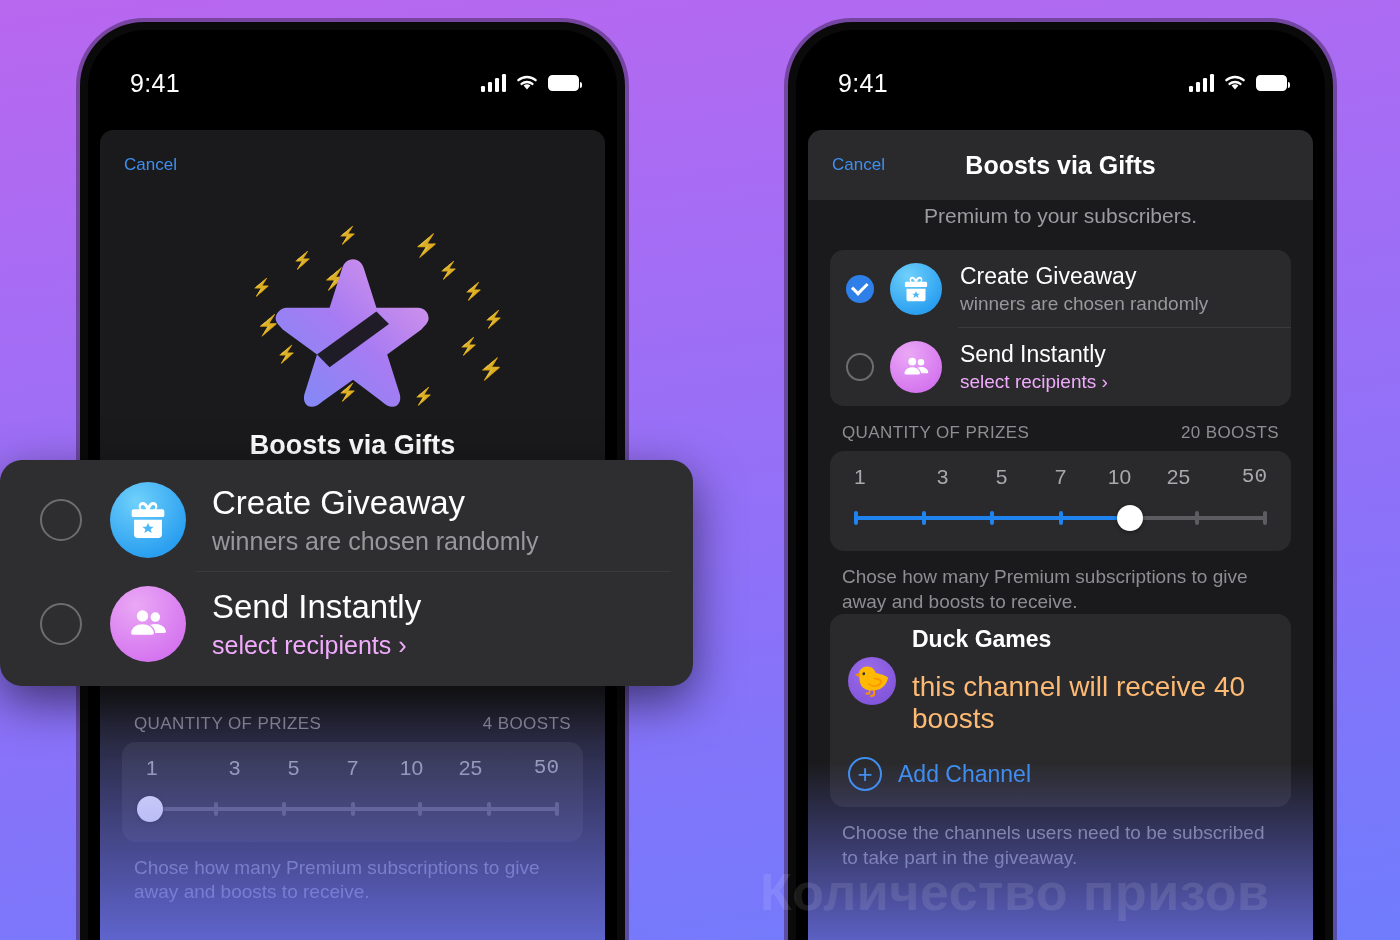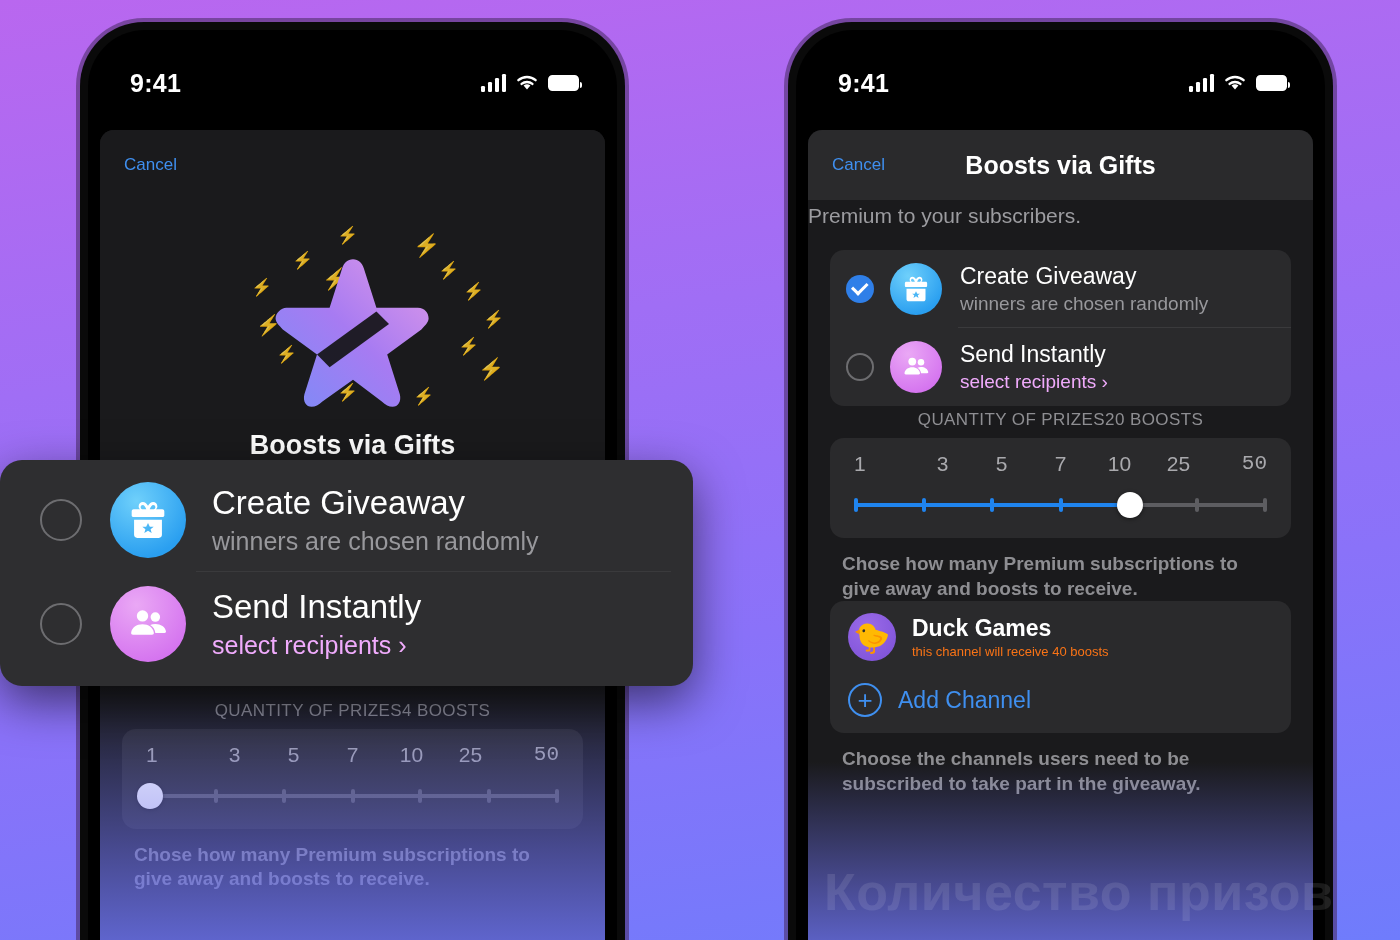--- a/index.html
+++ b/index.html
@@ -34,21 +34,21 @@
     background: #000; border-radius: 57px 57px 0 0; overflow: hidden;
   }
 
   
   .statusbar {
     position: absolute; top: 0; left: 0; right: 0; height: 78px;
     display: flex; align-items: center; justify-content: space-between;
     padding: 28px 38px 0 42px;
     color: #fff;
   }
-  .sb-time { font-size: 25px; font-weight: bold; letter-spacing: .3px; }
+  .sb-time { font-size: 25px; font-weight: normal; letter-spacing: .3px; }
   .sb-right { display: flex; align-items: center; gap: 9px; }
   .sig { display: flex; align-items: flex-end; gap: 2.5px; height: 18px; }
   .sig i { display:block; width: 4.5px; background:#fff; border-radius: 1.2px; }
   .sig i:nth-child(1){ height: 6px; }
   .sig i:nth-child(2){ height: 10px; }
   .sig i:nth-child(3){ height: 14px; }
   .sig i:nth-child(4){ height: 18px; }
   .batt {
     width: 31px; height: 16px; border: 2px solid #fff; border-radius: 4.5px;
     position: relative; background: #fff;
@@ -121,22 +121,22 @@
         display:flex; align-items:center; justify-content:center; }
   .av-gift { background: radial-gradient(circle at 35% 25%, #6fd0fb, #2a9ff0 75%); }
   .av-people { background: radial-gradient(circle at 35% 25%, #eaa8f5, #d472ef 80%); }
   .opt-text { flex: 1; min-width:0; }
   .opt-title { color:#fff; font-size: 23px; font-weight: 400; }
   .opt-sub { color:#98989c; font-size: 19px; margin-top: 3px; }
   .opt-sub.link { color:#f0abfc; }
 
   
   .sec-head {
-    display:flex; justify-content:center;
-    padding: 4px 34px 8px; color:#8e8e92;
+    display:flex; justify-content:space-between;
+    padding: 17px 34px 8px; color:#8e8e92;
     font-size: 17px; letter-spacing: .4px;
   }
 
   
   .slider-card { background:#2a2a2c; border-radius:14px; margin: 0 22px; padding: 14px 22px 20px; }
   .slider-ticks { display:flex; justify-content:space-between; color:#a9a9ad; font-size: 21px; padding: 0 2px 16px; }
   .slider-ticks span { flex:1; text-align:center; }
   .slider-ticks span:first-child { text-align:left; }
   .slider-ticks span:last-child { text-align:right;font-family:Liberation Mono, monospace; }
   .track-wrap { position:relative; height: 26px; }
@@ -144,30 +144,30 @@
     position:absolute; left:4px; right:4px; top:11px; height: 4px;
     background:#5d5d61; border-radius:2px;
   }
   .track-fill { position:absolute; left:0; top:0; height:100%; border-radius:2px; background:#1f84ef; }
   .notch { position:absolute; top:-5px; width:4px; height:14px; border-radius:2px; background:#5d5d61; transform:translateX(-2px); }
   .notch.on { background:#1f84ef; }
   .thumb {
     position:absolute; top: 0px; width: 26px; height: 26px; border-radius:50%;
     background:#fff; transform: translateX(-13px); box-shadow: 0 1px 4px rgba(0,0,0,.45);
   }
-  .hint { color:#8e8e92; font-size: 19px; line-height:1.3; padding: 14px 34px 0; font-weight: bold; }
+  .hint { color:#8e8e92; font-size: 19px; line-height:1.3; padding: 14px 34px 0; }
 
   
   .ch-card { background:#2a2a2c; border-radius:14px; margin: 0 22px; overflow:hidden; }
   .ch-row { display:flex; align-items:center; padding: 12px 18px; }
   .duck { width: 48px; height: 48px; border-radius:50%; flex:none; margin-right: 16px;
           background: radial-gradient(circle at 40% 30%, #9b6be8, #7a4fd6);
           display:flex; align-items:center; justify-content:center; font-size: 30px; }
   .ch-name { color:#fff; font-size: 23px; font-weight:bold; }
-  .ch-sub { color:#f97316; font-size: 13px; margin-top:2px; }
+  .ch-sub { color:#fdba74; font-size: 28px; margin-top:18px; }
   .add-row { display:flex; align-items:center; padding: 10px 18px 16px; }
   .plus {
     width: 34px; height:34px; border-radius:50%; border:2px solid #3f8fef;
     color:#3f8fef; display:flex; align-items:center; justify-content:center;
     font-size: 26px; line-height:1; margin-right: 16px; flex:none;
   }
   .add-label { color:#3f8fef; font-size: 23px; }
 
   
   #overlay-card {
@@ -180,21 +180,21 @@
   }
   #overlay-card .opt-row { padding: 14px 22px 14px 40px; }
   #overlay-card .radio { width: 42px; height:42px; border-width:2px; margin-right: 28px; }
   #overlay-card .av { width: 76px; height: 76px; margin-right: 26px; }
   #overlay-card .opt-title { font-size: 33px; }
   #overlay-card .opt-sub { font-size: 25px; margin-top: 5px; }
   #overlay-card .opt-sep { left: 196px; right: 22px; }
 
   
   #watermark {
-    position:absolute; left: 824px; bottom: 18px; width: 560px;
+    position:absolute; left: 760px; bottom: 18px; width: 560px;
     color: rgba(255,255,255,0.10);
     font-size: 52px; font-weight: bold; letter-spacing: .5px;
     white-space: nowrap; z-index: 2; pointer-events:none;
   }
 
   .glow {
     position:absolute; left:0; right:0; bottom:0; height: 300px;
     background: linear-gradient(to bottom, rgba(110,110,230,0) 0%, rgba(108,112,236,0.55) 55%, rgba(112,120,250,0.92) 100%);
     pointer-events:none;
   }
@@ -325,21 +325,21 @@
     </div>
 
     <div class="sheet">
       <div class="sheet-body">
 
         <div class="navbar">
           <div class="nav-cancel">Cancel</div>
           <div class="nav-title">Boosts via Gifts</div>
         </div>
 
-        <div style="color:#9c9ca0;font-size:21px;padding-top:4px;">Premium to your subscribers.</div>
+        <div style="text-align:center;color:#9c9ca0;font-size:21px;padding-top:4px;">Premium to your subscribers.</div>
 
         <div class="card" style="margin-top:22px;">
           <div class="opt-row">
             <div class="radio checked"></div>
             <div class="av av-gift">
               <svg width="30" height="30" viewBox="0 0 24 24" fill="#fff">
                 <path d="M9.2 2.2c-1.3 0-2.3 1-2.3 2.3 0 .7.3 1.3.8 1.7H4.2c-.6 0-1.1.5-1.1 1.1v2.3c0 .4.3.7.7.7h16.4c.4 0 .7-.3.7-.7V7.3c0-.6-.5-1.1-1.1-1.1h-3.5c.5-.4.8-1 .8-1.7 0-1.3-1-2.3-2.3-2.3-1.2 0-2 .8-2.8 2-.8-1.2-1.6-2-2.8-2zm0 1.6c.6 0 1.1.6 1.9 2.4H9.2c-.7 0-1.2-.5-1.2-1.2s.5-1.2 1.2-1.2zm5.6 0c.7 0 1.2.5 1.2 1.2s-.5 1.2-1.2 1.2h-1.9c.8-1.8 1.3-2.4 1.9-2.4zM4.4 11.8v8.3c0 .9.7 1.7 1.7 1.7h11.8c1 0 1.7-.8 1.7-1.7v-8.3H4.4zm7.6 1.9 1 2h2.1l-1.7 1.3.6 2.1-2-1.3-2 1.3.6-2.1-1.7-1.3h2.1l1-2z"></path>
               </svg>
             </div>
             <div class="opt-text">

